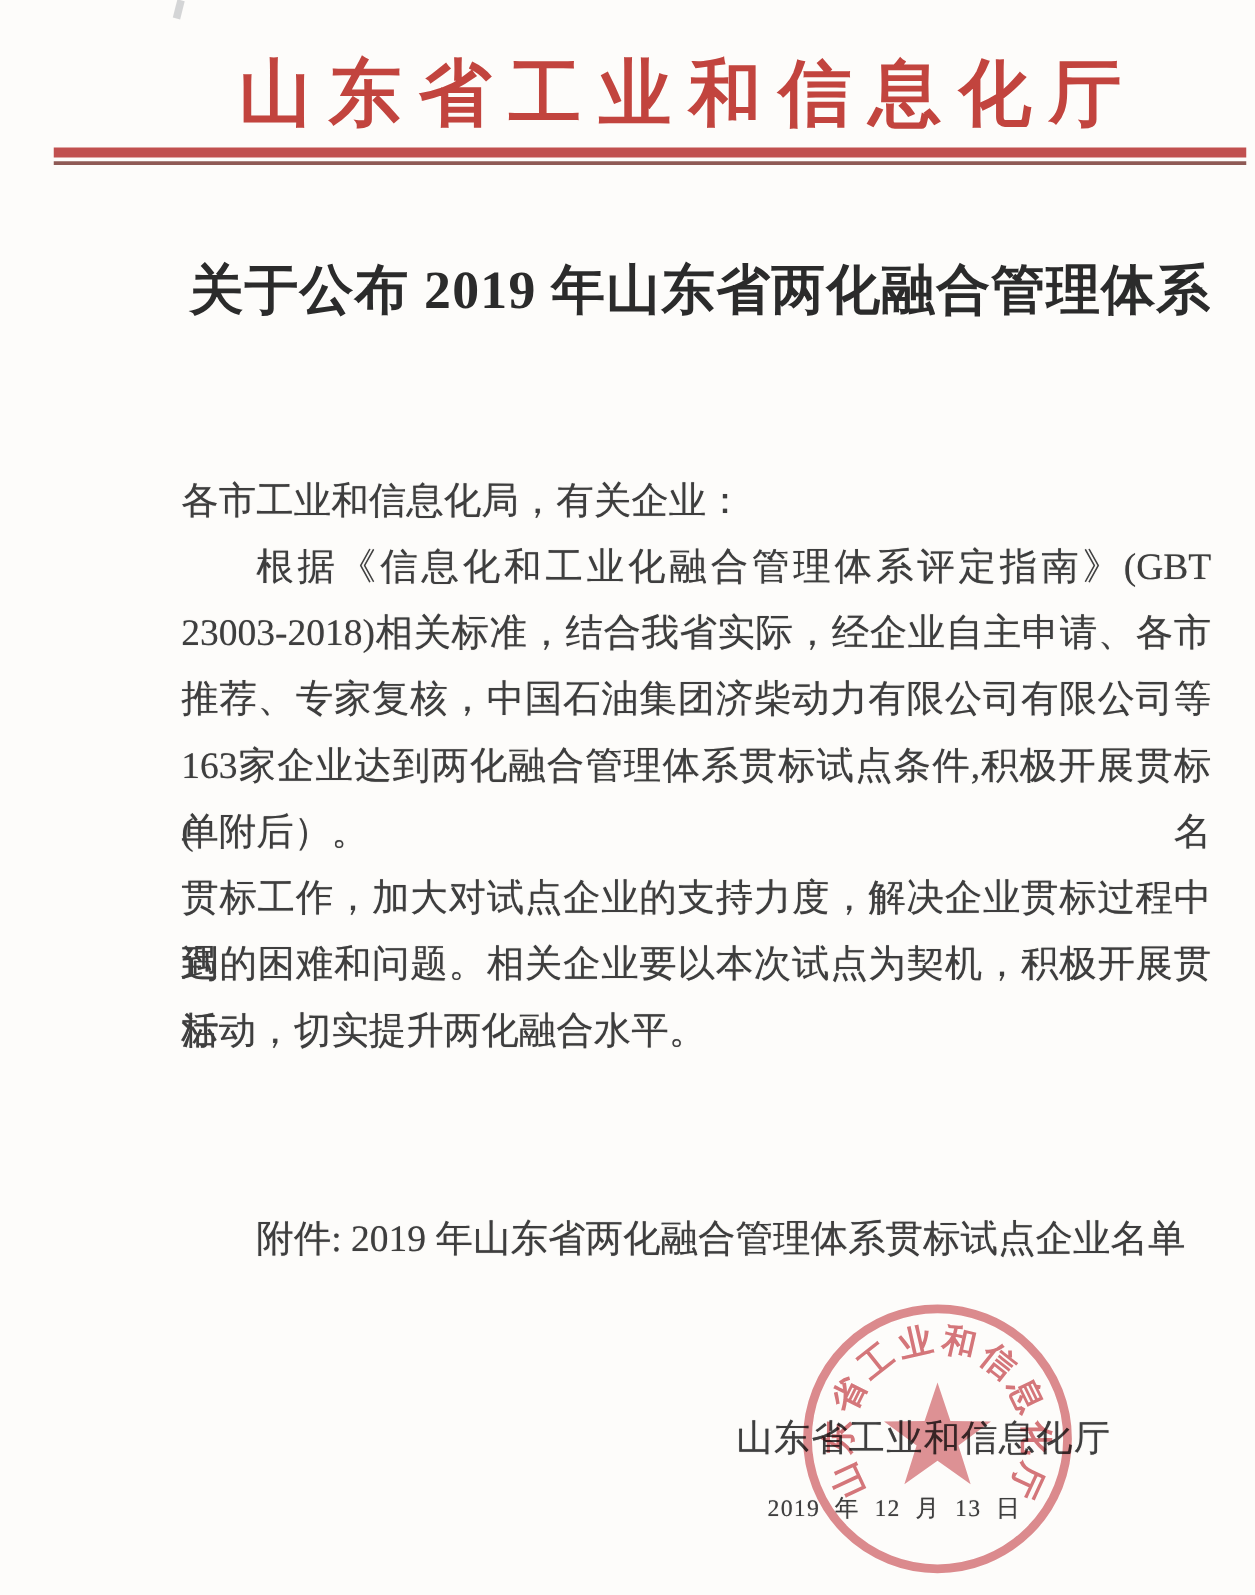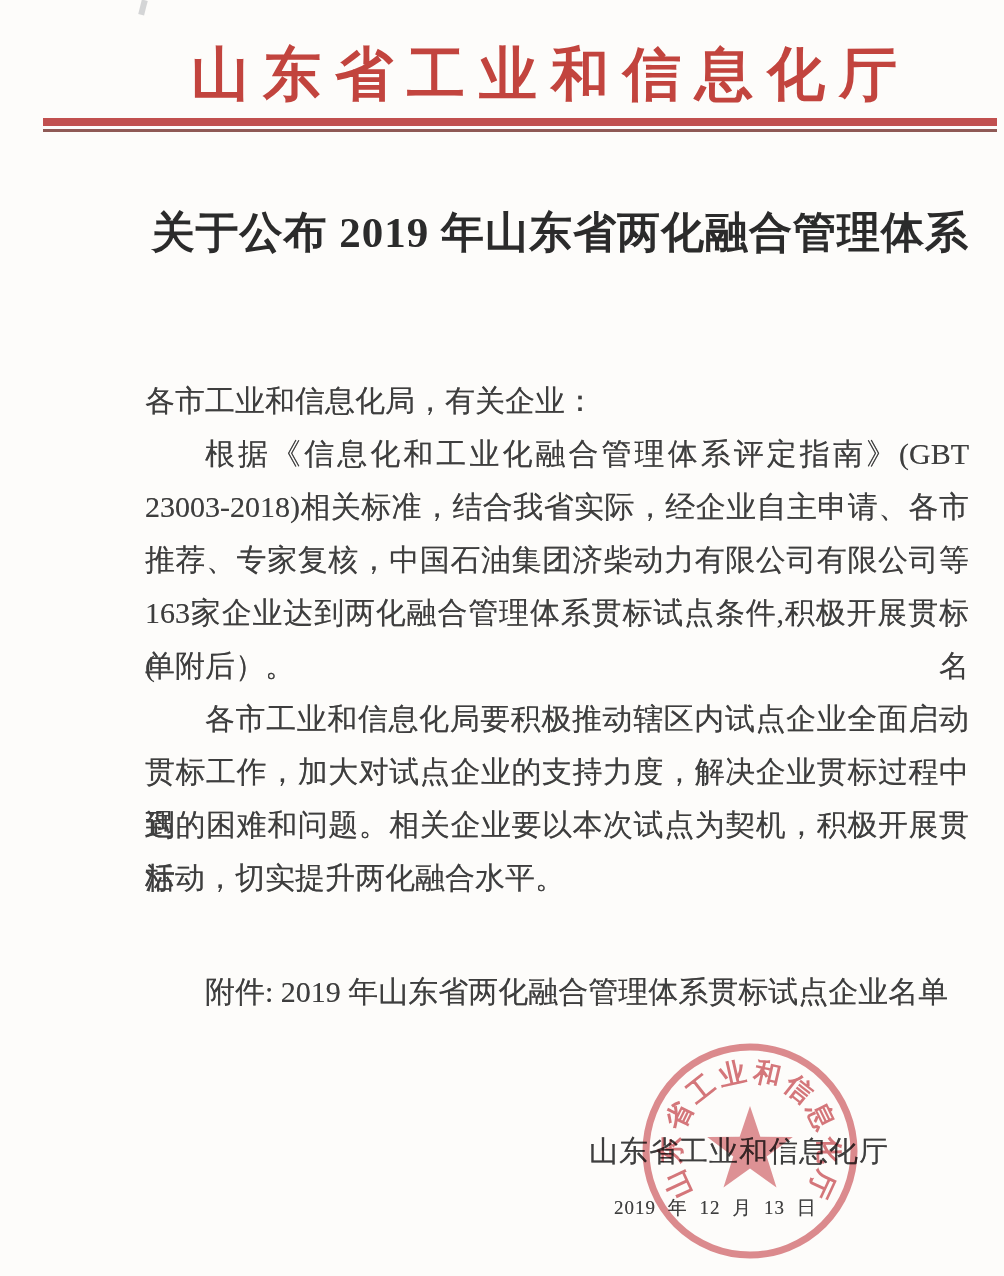--- a/index.html
+++ b/index.html
@@ -97,21 +97,20 @@
     <div>关于公布 2019 年山东省两化融合管理体系</div>
   </div>
 
   <div class="body-text">
     <div class="line short">各市工业和信息化局，有关企业：</div>
     <div class="line ind jf">根据《信息化和工业化融合管理体系评定指南》(GBT</div>
     <div class="line jf">23003-2018)相关标准，结合我省实际，经企业自主申请、各市</div>
     <div class="line jf">推荐、专家复核，中国石油集团济柴动力有限公司有限公司等</div>
     <div class="line jf">163家企业达到两化融合管理体系贯标试点条件,积极开展贯标(名</div>
     <div class="line short">单附后）。</div>
-    <div class="line ind jf">各市工业和信息化局要积极推动辖区内试点企业全面启动</div>
     <div class="line jf">贯标工作，加大对试点企业的支持力度，解决企业贯标过程中遇</div>
     <div class="line jf">到的困难和问题。相关企业要以本次试点为契机，积极开展贯标</div>
     <div class="line short">活动，切实提升两化融合水平。</div>
   </div>
 
   <div class="attachment">附件: 2019 年山东省两化融合管理体系贯标试点企业名单</div>
 
   <div class="sig-org">山东省工业和信息化厅</div>
 
   <div class="sig-date">2019 年 12 月 13 日</div>

